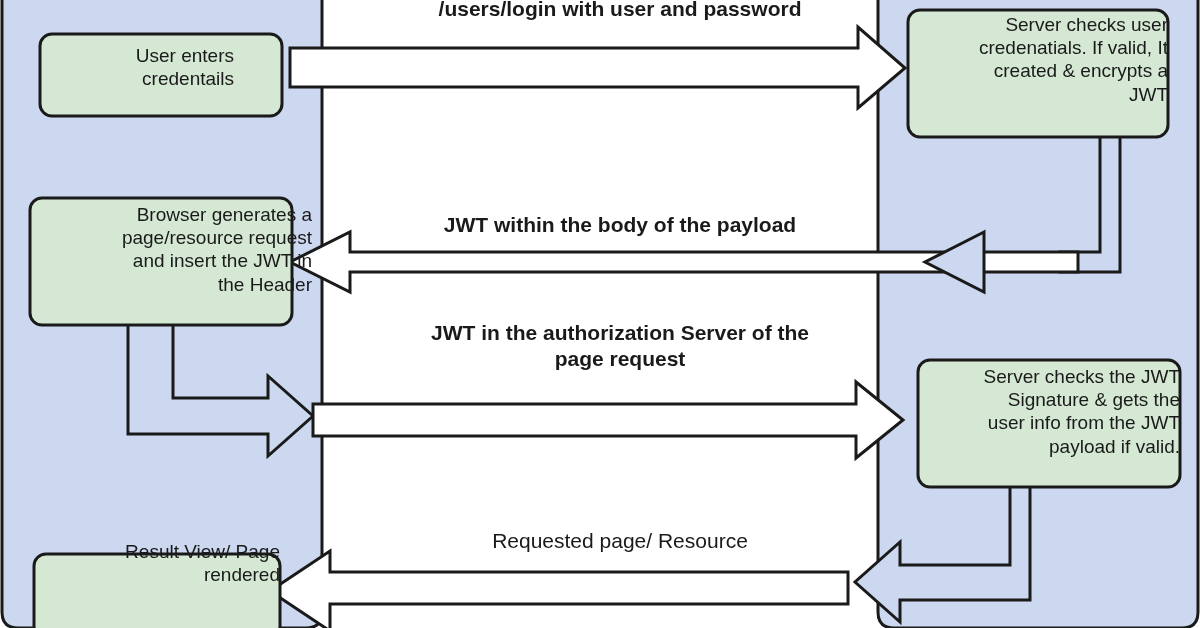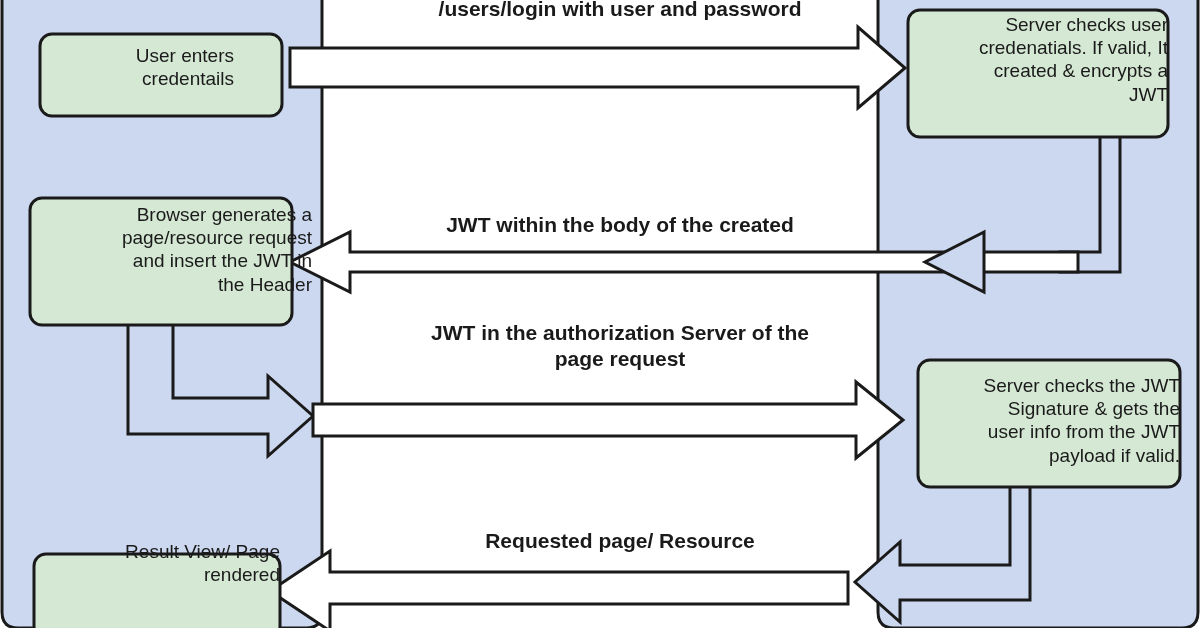--- a/index.html
+++ b/index.html
@@ -13,21 +13,21 @@
     position:absolute;
     font-family:"Liberation Sans", sans-serif;
     color:#1a1a1a;
     text-align:center;
     line-height:1.22;
     white-space:pre-line;
     user-select:none;
   }
   .boxlbl{font-size:19px;text-align:right;}
   .arrlbl{font-size:21px;font-weight:bold;}
-  .arrlbl.plain{font-weight:bold;}
+  .arrlbl.plain{font-weight:normal;}
 </style>
 </head>
 <body>
 
 <div id="stage">
 
   <svg width="1200" height="628" viewBox="0 0 1200 628">
 
     <path d="M2,-40 L2,612 Q2,628 18,628 L306,628 Q322,628 322,612 L322,-40 Z" fill="#ccd8ef" stroke="#1a1a1a" stroke-width="3"></path>
 
@@ -66,30 +66,30 @@
   <div class="lbl boxlbl" style="left:908px;top:13px;width:260px;">Server checks user
 credenatials. If valid, It
 created &amp; encrypts a
 JWT</div>
 
   <div class="lbl boxlbl" style="left:30px;top:203px;width:262px;margin-left:20px;">Browser generates a
 page/resource request
 and insert the JWT in
 the Header</div>
 
-  <div class="lbl boxlbl" style="left:918px;top:374px;width:262px;">Server checks the JWT
+  <div class="lbl boxlbl" style="left:918px;top:365px;width:262px;">Server checks the JWT
 Signature &amp; gets the
 user info from the JWT
 payload if valid.</div>
 
   <div class="lbl boxlbl" style="left:34px;top:540px;width:246px;">Result View/ Page
 rendered</div>
 
   <div class="lbl arrlbl" style="left:330px;top:-4px;width:580px;">/users/login with user and password</div>
 
-  <div class="lbl arrlbl" style="left:330px;top:212px;width:580px;">JWT within the body of the created</div>
+  <div class="lbl arrlbl" style="left:330px;top:212px;width:580px;">JWT within the body of the payload</div>
 
   <div class="lbl arrlbl" style="left:330px;top:320px;width:580px;">JWT in the authorization Server of the
 page request</div>
 
   <div class="lbl arrlbl plain" style="left:330px;top:528px;width:580px;">Requested page/ Resource</div>
 
 </div>
 
 </body></html>

